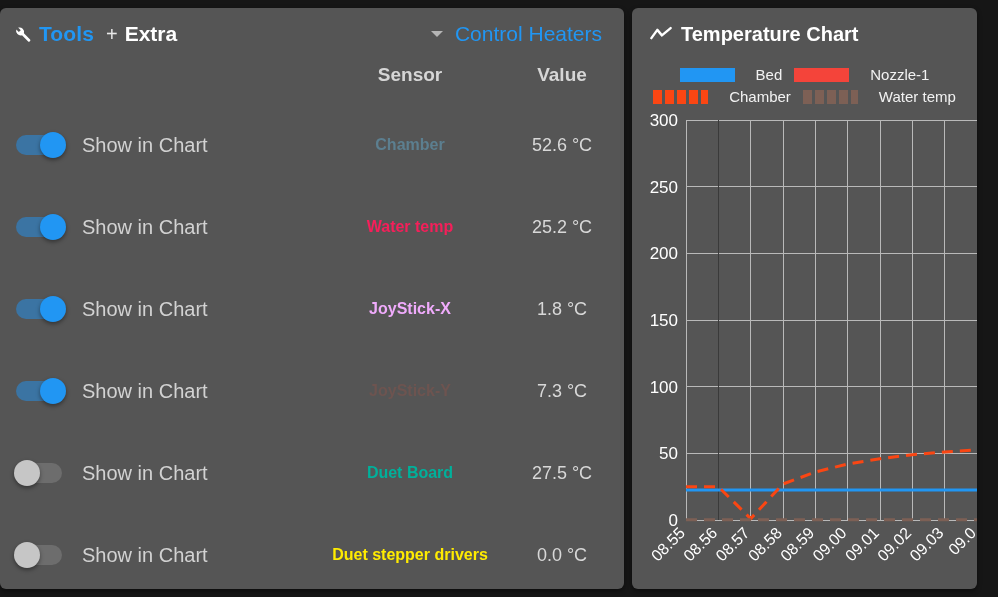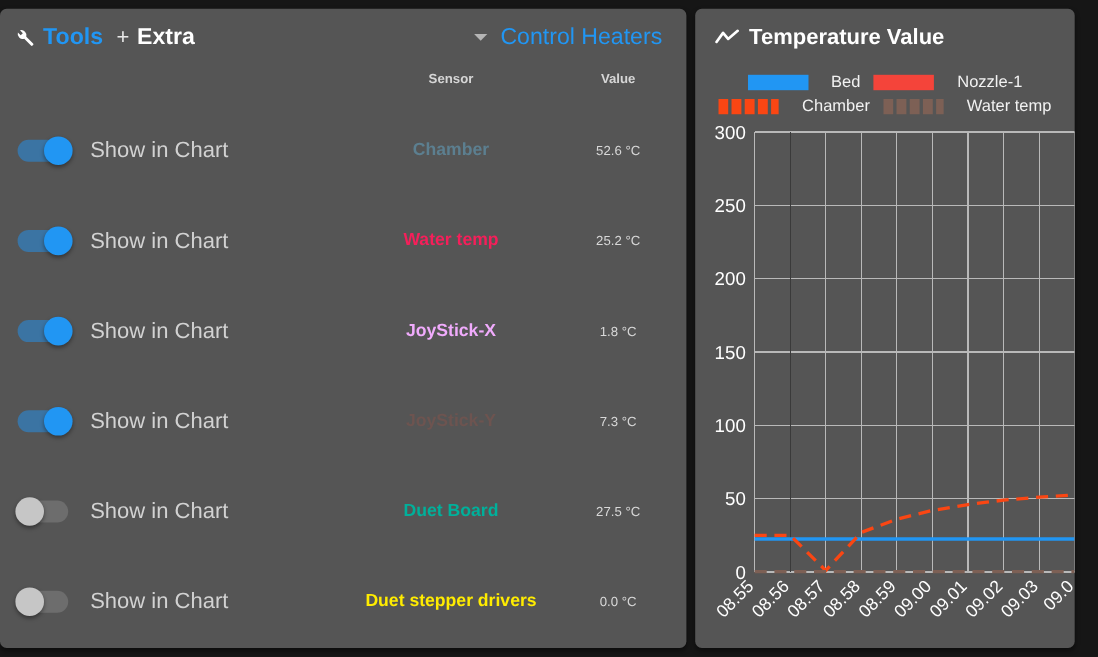--- a/index.html
+++ b/index.html
@@ -79,21 +79,21 @@
     color: #2196f3;
   }
 
   
   .sensor-table {
     width: 100%;
     border-collapse: collapse;
     table-layout: fixed;
   }
   .sensor-table th {
-    font-size: 12px;
+    font-size: 19px;
     font-weight: 700;
     color: #d6d6d6;
     padding: 4px 0 18px 0;
     text-align: center;
   }
   .col-toggle { width: 320px; }
   .col-sensor { width: 180px; }
   .col-value  { width: 124px; }
 
   .sensor-table td {
@@ -137,21 +137,21 @@
   }
   .sensor-name {
     text-align: center;
     font-size: 16px;
     font-weight: 700;
     line-height: 1.25;
     padding: 0 6px;
   }
   .sensor-value {
     text-align: center;
-    font-size: 12px;
+    font-size: 18px;
     color: #d8d8d8;
     white-space: nowrap;
   }
 
   
   #chart-panel {
     margin: 8px 0 8px 8px;
     height: 581px;
     width: 345px;
     flex: 0 0 345px;
@@ -316,21 +316,21 @@
   </section>
 
   <section class="card" id="chart-panel">
 
     <div class="chart-header">
       <span class="chart-icon">
         <svg viewBox="0 0 24 16" width="22" height="16" aria-hidden="true">
           <path fill="none" stroke="#ffffff" stroke-width="2.6" stroke-linecap="round" stroke-linejoin="round" d="M1.5 12.5 L8 3.5 L13 9.5 L22.5 1.5"></path>
         </svg>
       </span>
-      <span class="chart-title">Temperature Value</span>
+      <span class="chart-title">Temperature Chart</span>
     </div>
 
     <div class="legend" id="chart-legend">
         <div class="legend-item">
           <span class="swatch" style="background: rgb(33, 150, 243);"></span>
           <span class="legend-text">Bed</span>
         </div>
         <div class="legend-item">
           <span class="swatch" style="background: rgb(244, 68, 58);"></span>
           <span class="legend-text">Nozzle-1</span>

